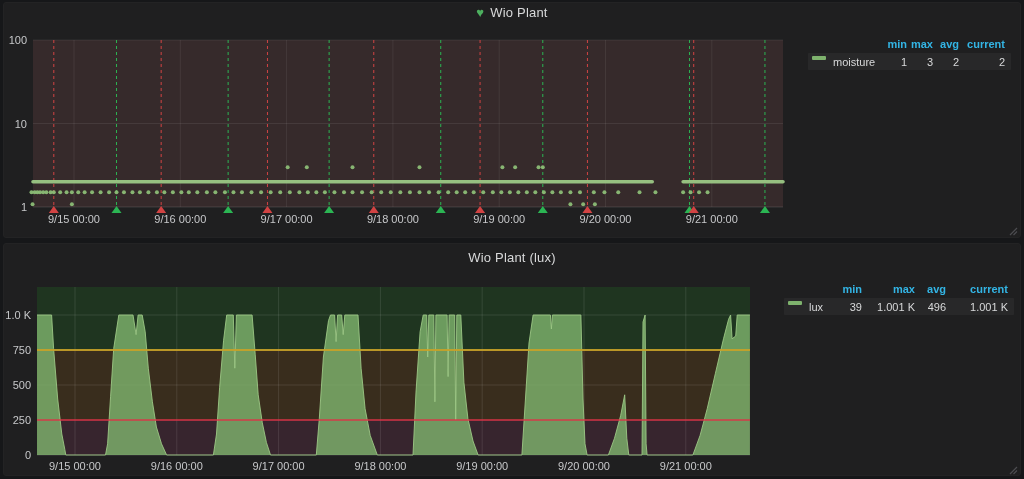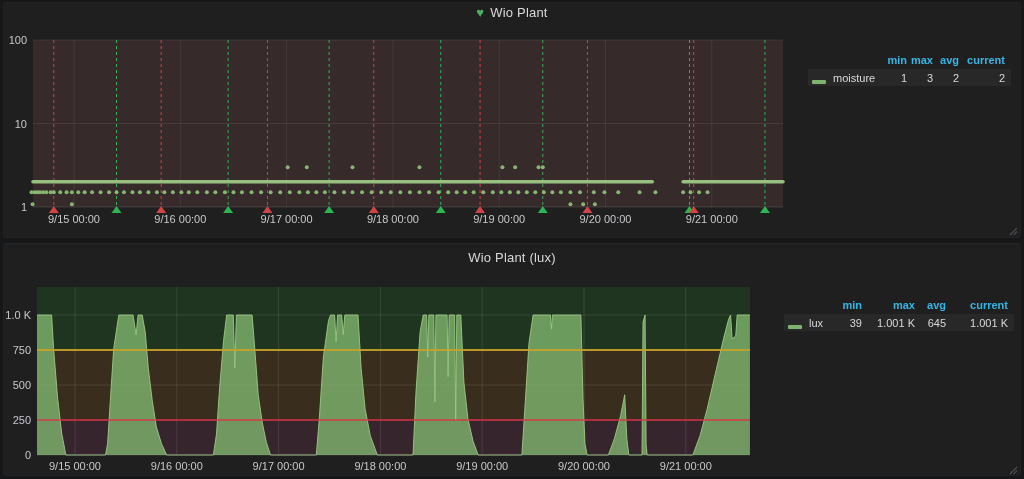--- a/index.html
+++ b/index.html
@@ -14,25 +14,25 @@
   .panel-title{position:absolute;left:0;width:100%;text-align:center;color:#d8d9da;
                font-size:13px;font-weight:normal;letter-spacing:.2px;cursor:pointer;z-index:5;}
   #title1{top:5px;} #title2{top:250px;}
   .heart{color:#4db05f;font-size:13px;margin-right:6px;}
   .legend{position:absolute;z-index:6;font-size:11px;color:#d8d9da;}
   #lg1{left:808px;top:37px;}
   #lg2{left:784px;top:282px;}
   .lg-head,.lg-row{display:grid;align-items:center;padding:0 6px 0 4px;}
   #lg1 .lg-head,#lg1 .lg-row{grid-template-columns:75px 20px 26px 26px 46px;}
   #lg2 .lg-head,#lg2 .lg-row{grid-template-columns:44px 30px 53px 31px 62px;}
-  .lg-head{height:14px;margin-bottom:2px;margin-top:16px;}
+  .lg-head{height:14px;margin-bottom:2px;}
   .lg-head span{color:#33b5e5;font-weight:bold;text-align:right;cursor:pointer;}
   .lg-row{height:17px;background:rgba(255,255,255,0.045);border-radius:1px;}
   .lg-row .num{text-align:right;}
-  .lg-label{display:flex;align-items:flex-end;white-space:nowrap;}
+  .lg-label{display:flex;align-items:flex-start;white-space:nowrap;}
   .lg-label a{color:#d8d9da;text-decoration:none;cursor:pointer;}
   .swatch{display:inline-block;width:14px;height:4px;border-radius:1px;margin-right:7px;flex:none;}
 </style>
 </head>
 <body>
 
 <div class="panel-bg" id="panel1-bg"></div>
 <div class="panel-bg" id="panel2-bg"></div>
 
 <svg class="chart" id="c1" viewBox="0 0 1024 241">
@@ -247,16 +247,16 @@
     <span>avg</span>
     <span>current</span>
   </div>
   <div class="lg-row">
     <span class="lg-label">
         <i class="swatch" id="sw2" style="background: rgb(126, 178, 109);"></i>
         <a>lux</a>
       </span>
     <span class="num">39</span>
     <span class="num">1.001 K</span>
-    <span class="num">645</span>
+    <span class="num">496</span>
     <span class="num">1.001 K</span>
   </div>
 </div>
 
 </body></html>

